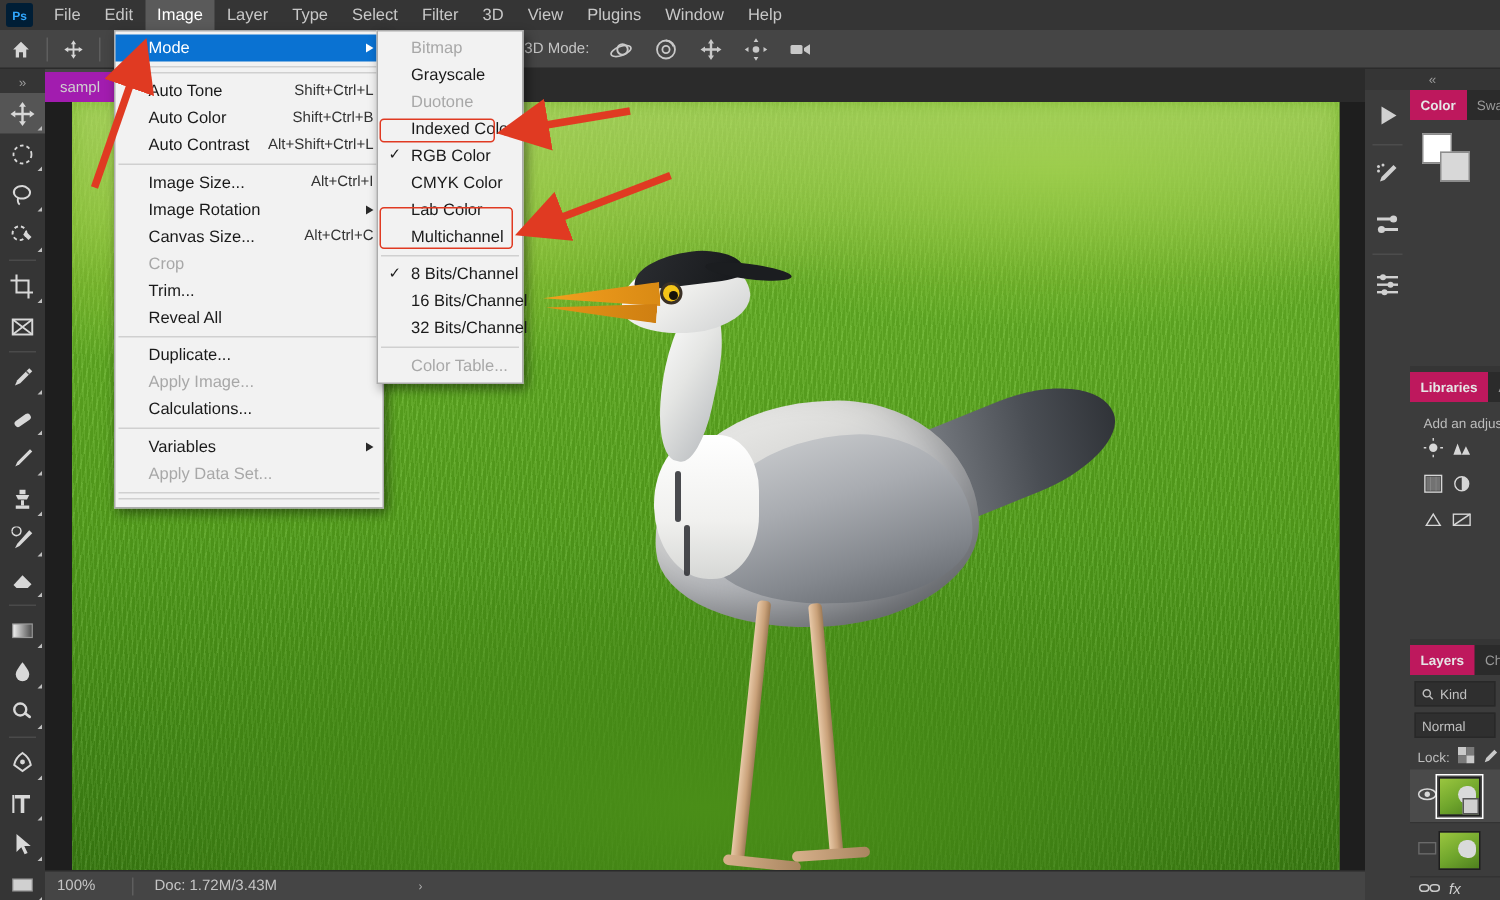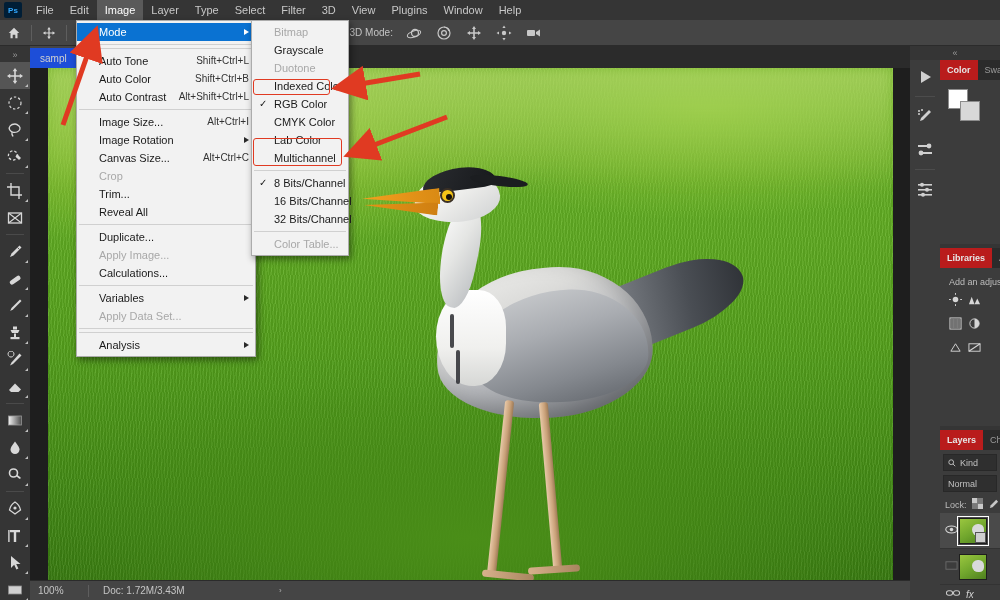--- a/index.html
+++ b/index.html
@@ -60,21 +60,21 @@
     border-bottom: 3px solid #c0c0c0;
   }
   .tb-div { height: 1px; background: #4a4a4a; margin: 3px 6px; }
 
   
   .doctabbar {
     position: absolute; top: 46px; left: 30px; width: 880px; height: 22px;
     background: #2b2b2b; display: flex; align-items: flex-end;
   }
   .doctab {
-    height: 22px; background: #1d4ed8; color: #d0d0d0; font-size: 10px;
+    height: 22px; background: #a21caf; color: #d0d0d0; font-size: 10px;
     display: flex; align-items: center; padding: 0 10px;
     margin-left: 0; border-top: 2px solid #454545; max-width: 56px;
     overflow: hidden; white-space: nowrap; text-align: right;
   }
 
   
   .canvas-area {
     position: absolute; top: 68px; left: 30px; width: 880px; height: 512px;
     background: #1e1e1e; display: flex; align-items: center; justify-content: center;
   }
@@ -213,21 +213,21 @@
   }
   .ricon-div { height: 1px; background: #4c4c4c; margin: 2px 5px; }
 
   .rpanels { position: absolute; top: 14px; left: 30px; width: 60px; height: 540px; }
   .panel { background: #3c3c3c; }
   .ptabs { display: flex; height: 20px; background: #2b2b2b; }
   .ptab {
     font-size: 9px; color: #9a9a9a; padding: 0 7px; height: 20px;
     display: flex; align-items: center; white-space: nowrap;
   }
-  .ptab.on { background: #b91c1c; color: #e6e6e6; font-weight: bold; }
+  .ptab.on { background: #be185d; color: #e6e6e6; font-weight: bold; }
   .pbody { background: #3c3c3c; padding: 5px; }
   .color-sw { position: relative; width: 34px; height: 30px; margin: 4px 0 0 3px; }
   .color-sw .a {
     position: absolute; left: 0; top: 0; width: 20px; height: 20px;
     background: #fff; border: 1px solid #8c8c8c;
   }
   .color-sw .b {
     position: absolute; left: 12px; top: 12px; width: 20px; height: 20px;
     background: #d8d8d8; border: 1px solid #8c8c8c;
   }
@@ -827,24 +827,20 @@
       <div class="msep"></div>
       <div class="mi">
         <span class="lbl">Variables</span>
         <span class="sub"></span>
       </div>
       <div class="mi dis">
         <span class="lbl">Apply Data Set...</span>
       </div>
       <div class="msep"></div>
       <div class="msep"></div>
-      <div class="mi">
-        <span class="lbl">Analysis</span>
-        <span class="sub"></span>
-      </div>
     </div>
 
   <div class="dropdown" id="mode-menu">
       <div class="mi dis">
         <span class="lbl">Bitmap</span>
       </div>
       <div class="mi">
         <span class="lbl">Grayscale</span>
       </div>
       <div class="mi dis">

